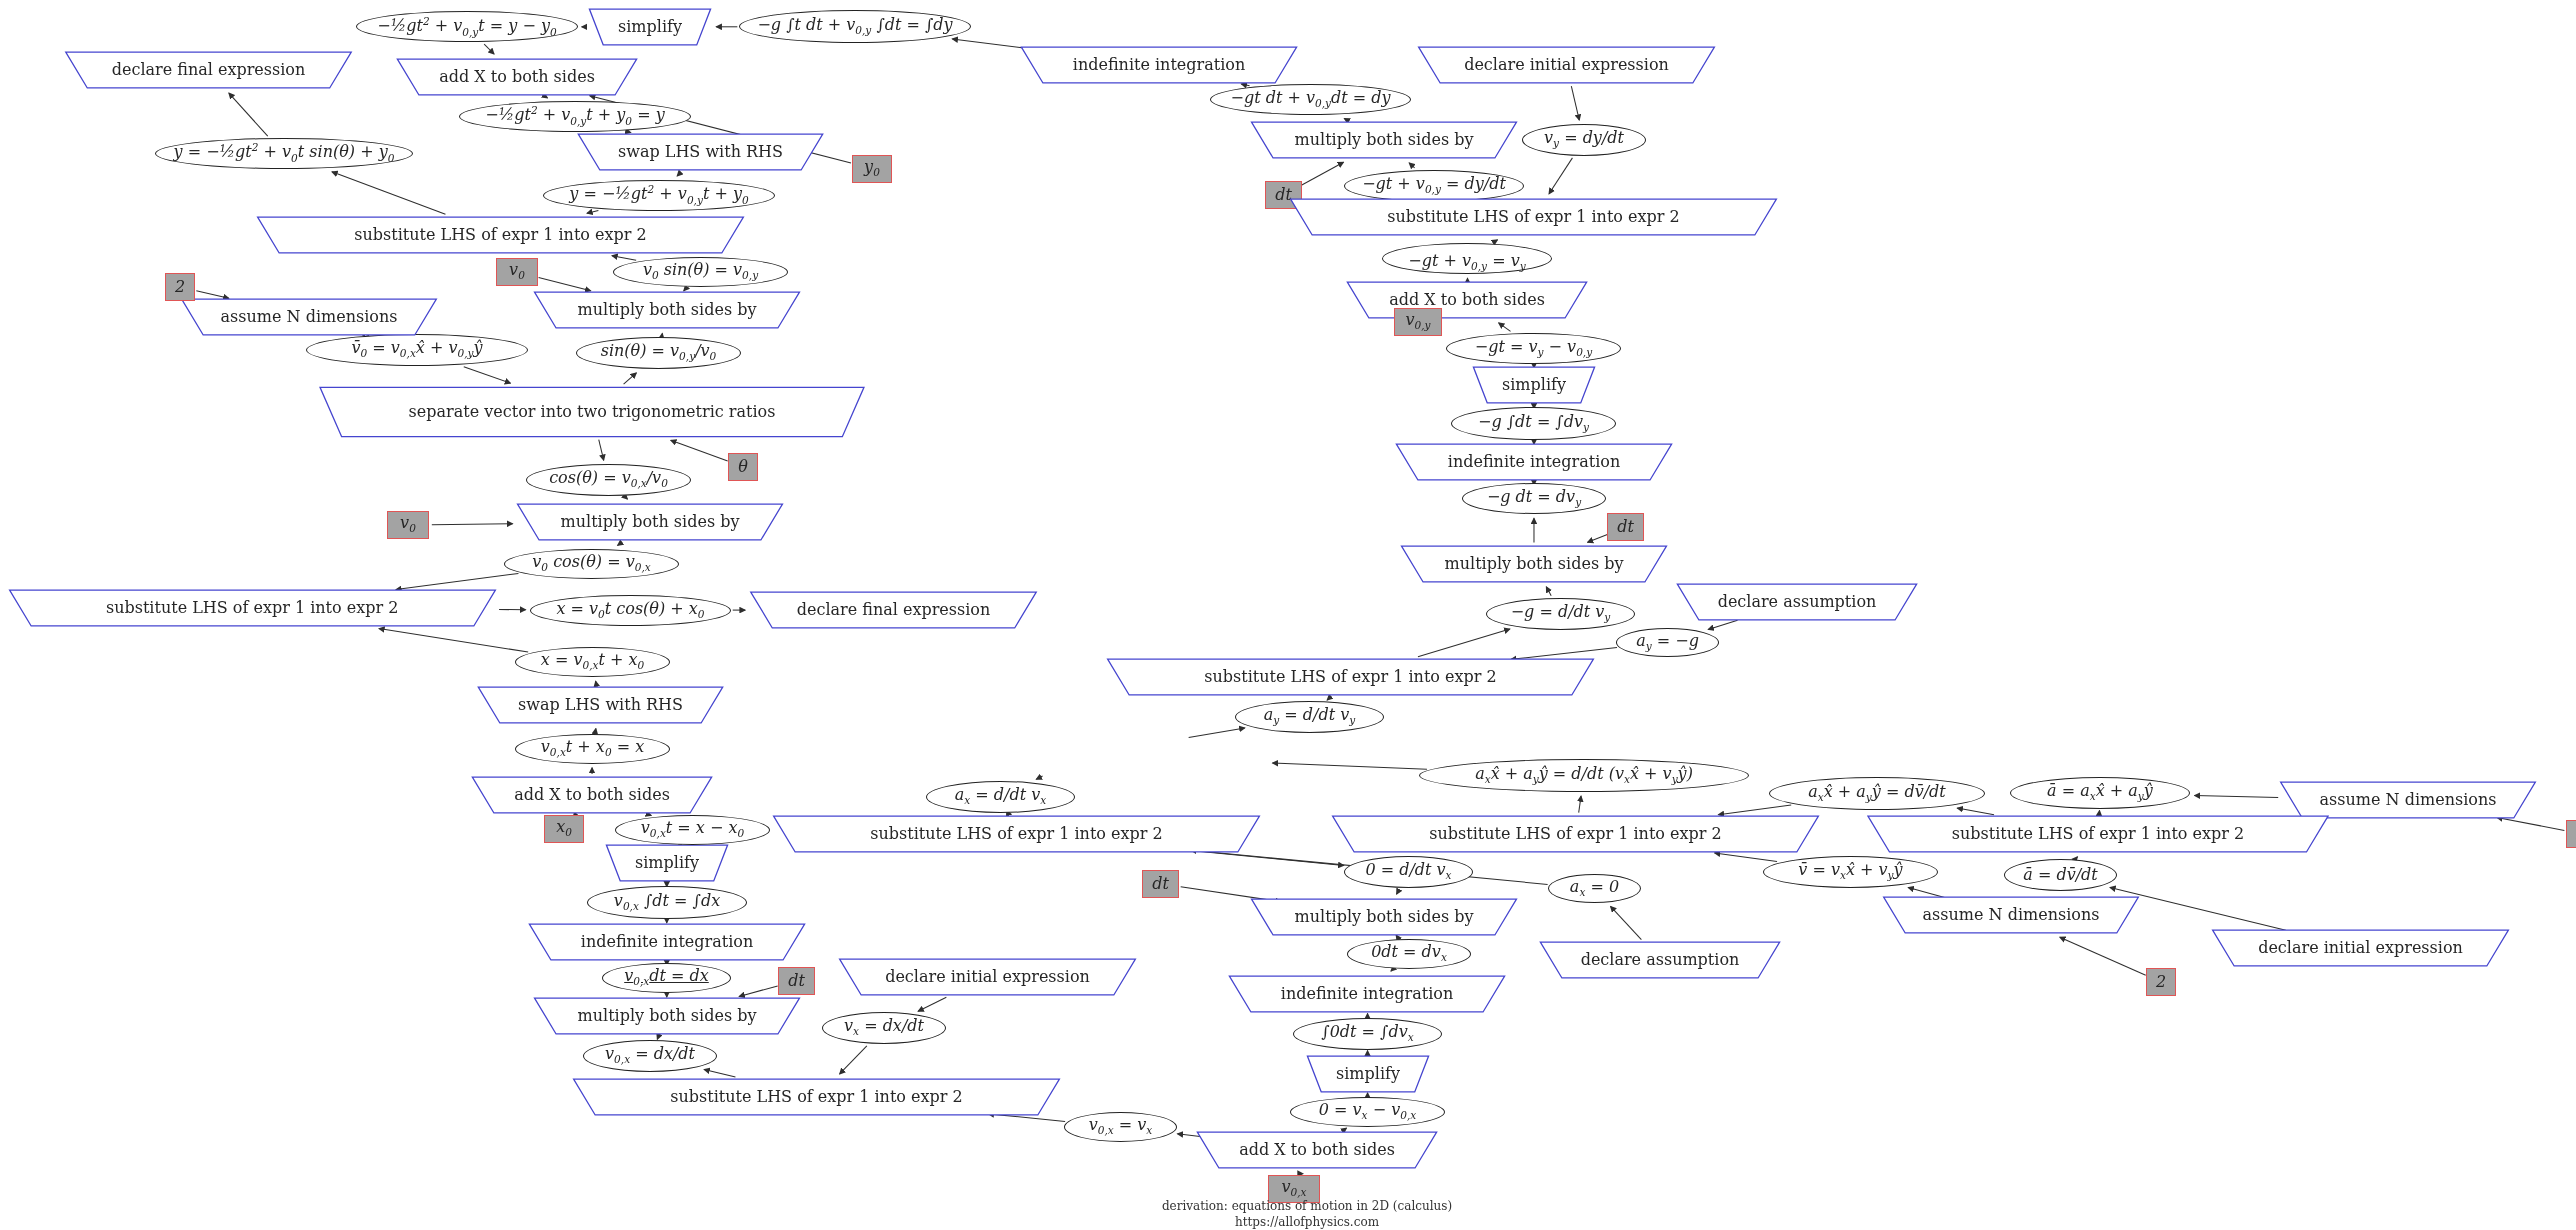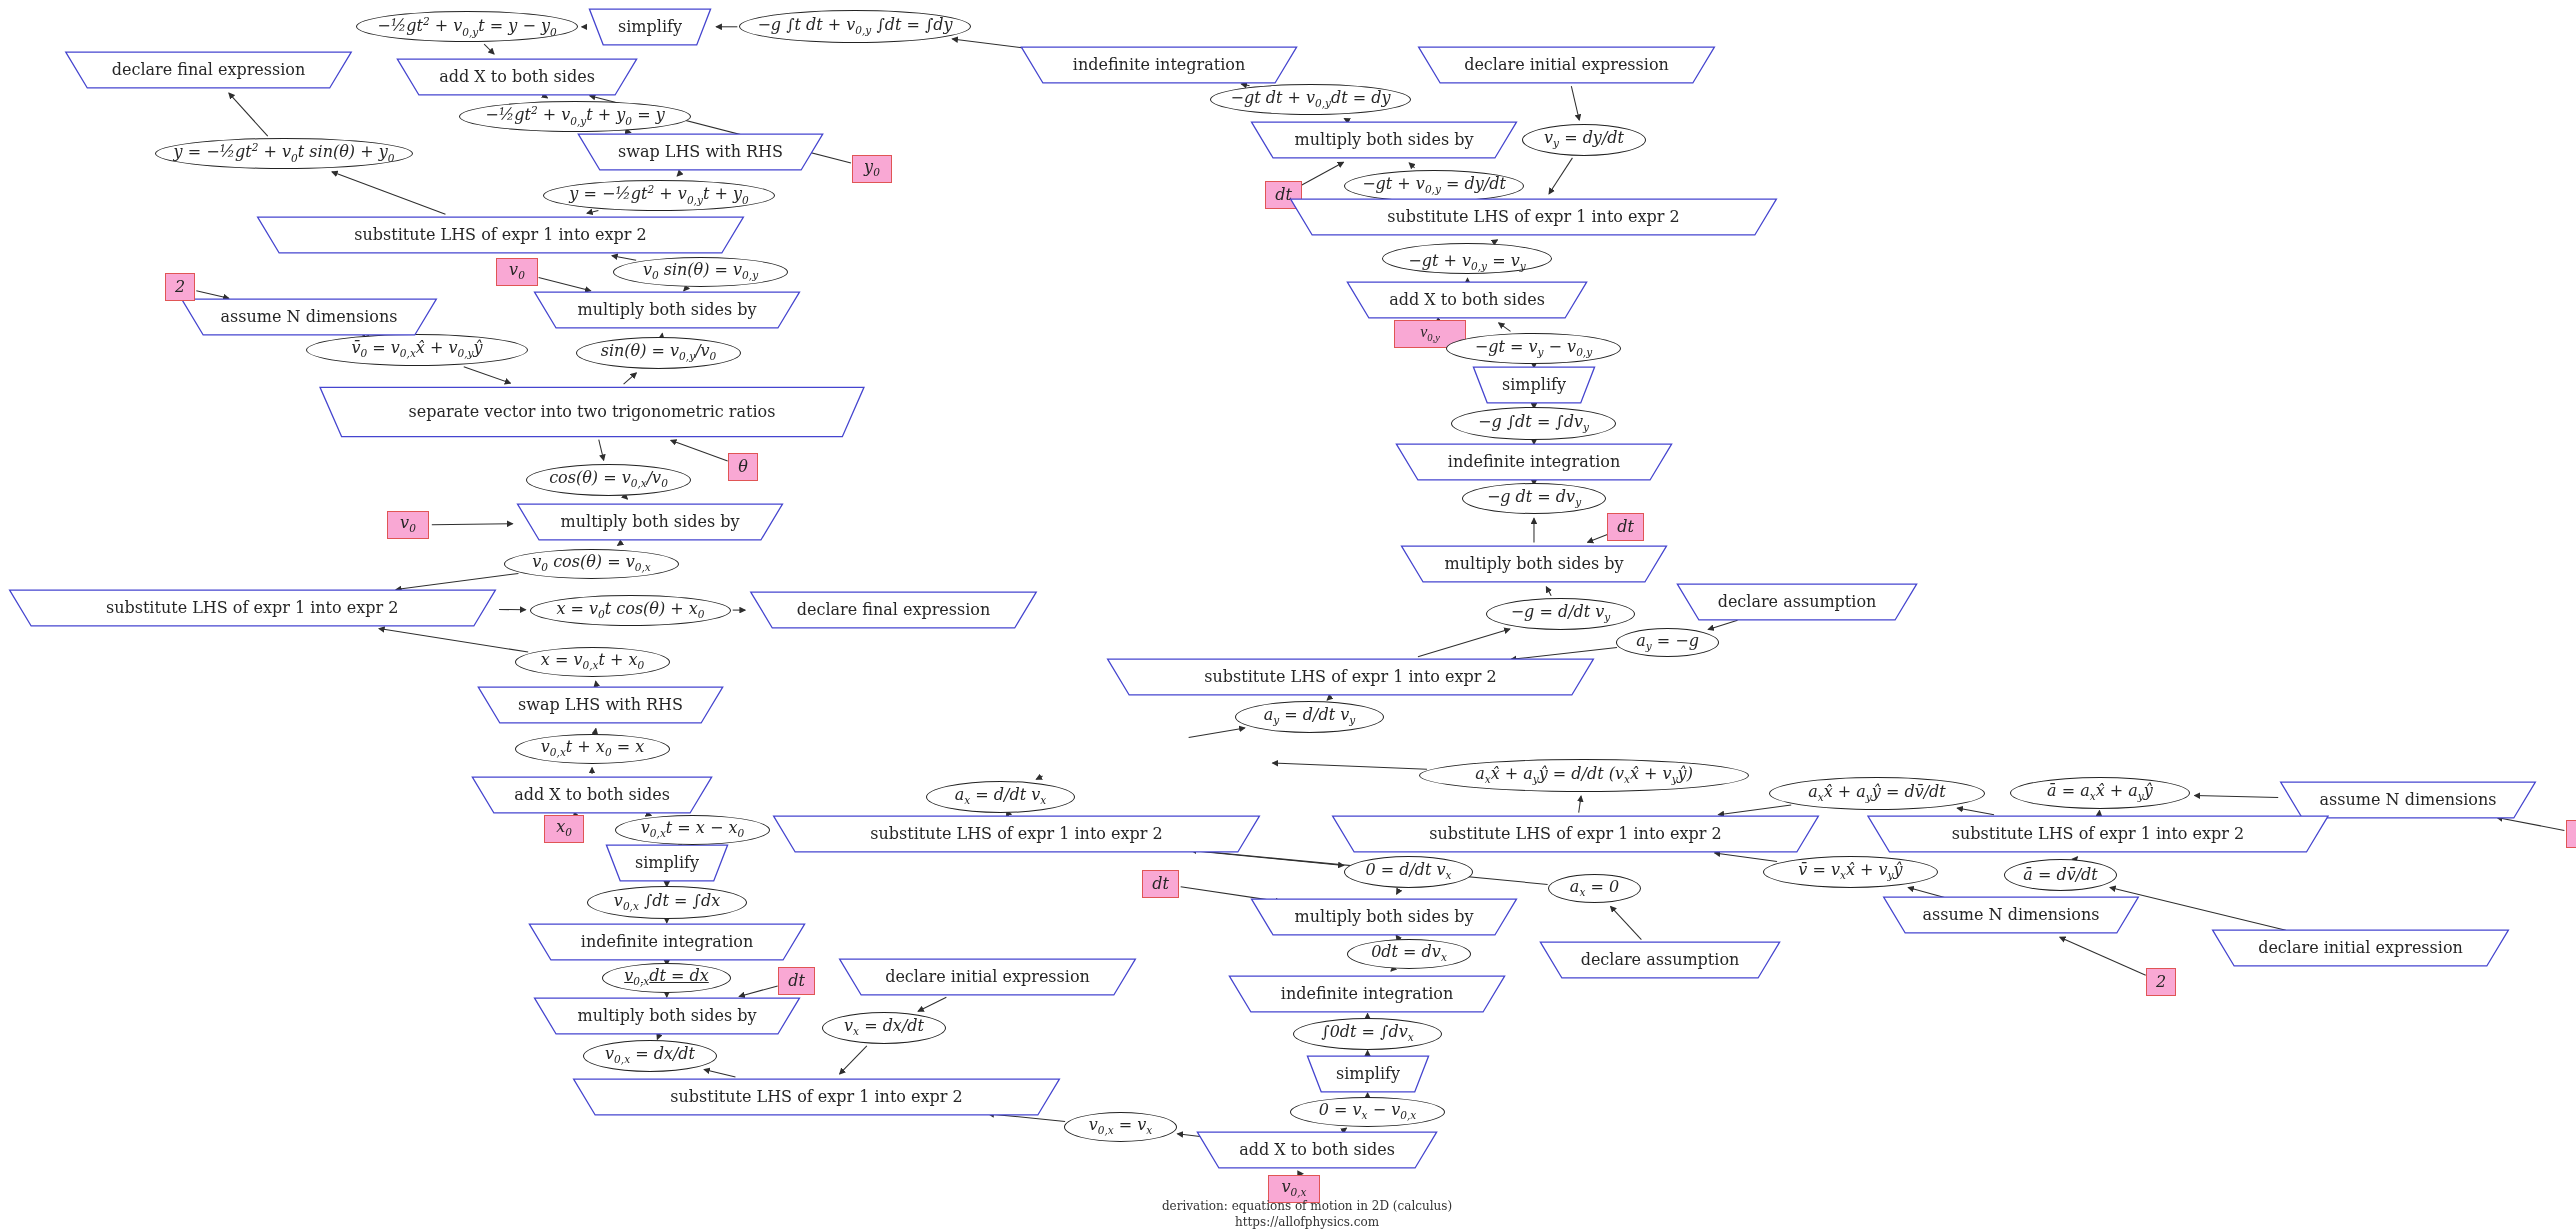--- a/index.html
+++ b/index.html
@@ -3,21 +3,21 @@
 <meta charset="utf-8">
 <style>
   html,body{margin:0;padding:0;background:#ffffff;}
   #canvas{position:relative;width:2614px;height:1231px;background:#ffffff;
           font-family:"DejaVu Serif",serif;color:#262626;overflow:hidden;}
   #edges{position:absolute;left:0;top:0;}
   #nodes{position:absolute;left:0;top:0;width:100%;height:100%;}
   .node{position:absolute;display:flex;align-items:center;justify-content:center;box-sizing:border-box;}
   .node .lab{position:relative;text-align:center;padding:0 6.2px;font-size:16px;line-height:1.12;white-space:nowrap;}
   .expr{border:1.3px solid #222222;border-radius:50%;background:#ffffff;font-style:italic;}
-  .param{border:1.5px solid #e05555;background:#f9a8d4;font-style:italic;}
+  .param{border:1.5px solid #e05555;background:#a3a3a3;font-style:italic;}
   .op{background:transparent;}
   .op .lab{font-style:normal;white-space:normal;}
   .op svg{position:absolute;left:0;top:0;}
   sub,sup{font-size:66%;}
   .footer{position:absolute;left:0;right:0;top:1199px;text-align:center;font-size:12px;color:#333333;
           font-family:"DejaVu Serif",serif;}
   .footer div{line-height:1.3;}
 </style>
 </head>
 <body>
@@ -175,21 +175,21 @@
       </div>
       <div class="node expr" style="left: 1382px; top: 243px; width: 170px; height: 31px; align-items: flex-end;">
         <div class="lab">−gt + v<sub>0,y</sub> = v<sub>y</sub></div>
       </div>
       <div class="node op" style="left: 1346px; top: 281px; width: 242px; height: 38px;">
         <svg width="242" height="38" viewBox="0 0 470 74">
           <polygon points="44,72 2,2 468,2 426,72" fill="#ffffff" stroke="#4545cf" stroke-width="2.5"></polygon>
         </svg>
         <div class="lab">add X to both sides</div>
       </div>
-      <div class="node param" style="left: 1394px; top: 320px; width: 72px; height: 28px; font-family: Liberation Serif, serif;">
+      <div class="node param" style="left: 1394px; top: 308px; width: 48px; height: 28px;">
         <div class="lab">v<sub>0,y</sub></div>
       </div>
       <div class="node expr" style="left: 1446px; top: 333px; width: 175px; height: 31px;">
         <div class="lab">−gt = v<sub>y</sub> − v<sub>0,y</sub></div>
       </div>
       <div class="node op" style="left: 1472px; top: 366px; width: 124px; height: 38px;">
         <svg width="124" height="38" viewBox="0 0 240 74">
           <polygon points="29,72 2,2 238,2 211,72" fill="#ffffff" stroke="#4545cf" stroke-width="2.5"></polygon>
         </svg>
         <div class="lab">simplify</div>

